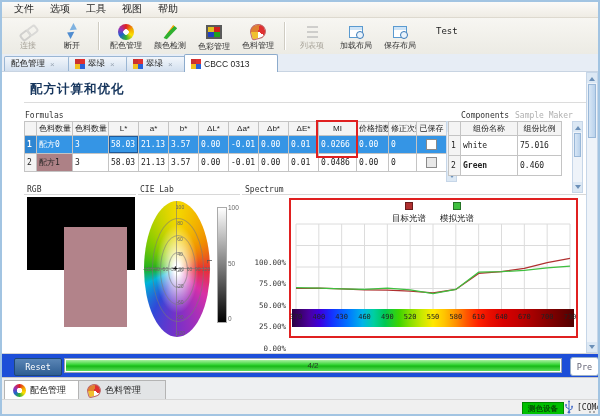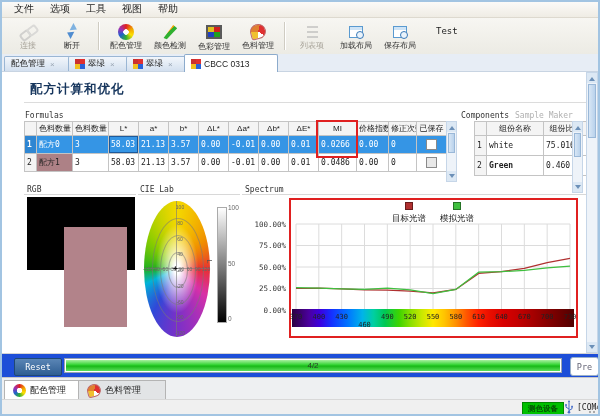--- a/index.html
+++ b/index.html
@@ -83,21 +83,21 @@
   #cie-cross{position:absolute;left:171px;top:262px;font-size:8px;color:#111;font-weight:bold;}
   #lbar{position:absolute;left:215px;top:205px;width:8px;height:114px;background:linear-gradient(#fff,#000);border:1px solid #aaa;}
   .lbar-tick{position:absolute;font-size:6.5px;color:#666;}
   #lbar-label{position:absolute;left:206px;top:256px;font-size:7px;color:#555;transform:rotate(90deg);}
   
   #spec-redbox{position:absolute;left:287px;top:196px;width:289px;height:140px;border:2px solid #e02020;box-sizing:border-box;z-index:5;}
   #mi-redbox{position:absolute;left:314px;top:118px;width:42px;height:38px;border:2px solid #e02020;box-sizing:border-box;z-index:5;}
   #legend{position:absolute;left:290px;top:200px;width:282px;display:flex;justify-content:center;gap:14px;font-size:8.5px;}
   .leg-item{display:flex;align-items:center;gap:3px;flex-direction:column;}
   .leg-sq{width:6px;height:6px;border:1px solid rgba(0,0,0,.4);}
-  .ylab{position:absolute;width:44px;text-align:right;font-size:7.5px;color:#333;font-family:"DejaVu Sans Mono",monospace;}
+  .ylab{position:absolute;width:44px;text-align:right;font-size:7.5px;color:#333;font-family:"DejaVu Sans Mono",monospace;margin-top:38px;}
   .xlab{position:absolute;top:311px;font-size:7px;color:#222;transform:translateX(-50%);font-family:"DejaVu Sans Mono",monospace;z-index:6;}
   #colorbar{position:absolute;left:290px;top:307px;width:282px;height:18px;
     background:linear-gradient(to right,#2b0040 0%,#4b009e 6%,#3a00e0 10%,#1530ff 14%,#0077ff 20%,#00b4e8 25%,#00cfa0 29%,#00c853 33%,#3ed400 38%,#8adf00 42%,#c8e800 46%,#ffe800 50%,#ffc400 54%,#ff9100 58%,#ff5500 62%,#ff2200 66%,#ea0f00 70%,#d80000 75%,#c40000 80%,#a80000 85%,#8a0000 90%,#6e0000 95%,#520000 100%);}
   
   #progress-row{position:absolute;left:0;top:351px;right:0;height:24px;background:#1d4ed8;border-top:1px solid #d4d4d4;}
   #reset-btn{position:absolute;left:12px;top:4px;width:46px;height:16px;background:linear-gradient(#5a85b5,#2e5e92);
     border:1px solid #1f4875;border-radius:2px;color:#fff;font-size:8.5px;display:flex;align-items:center;justify-content:center;font-family:"DejaVu Sans Mono",monospace;}
   #progress-track{position:absolute;left:62px;top:4px;width:498px;height:15px;border:1px solid #9aa4ae;background:#fff;box-sizing:border-box;}
   #progress-fill{position:absolute;left:1px;top:1px;bottom:1px;width:494px;background:linear-gradient(#a8f0a0,#30d330 45%,#18b818 55%,#5ae05a);}
   #progress-text{position:absolute;left:0;right:0;top:2px;text-align:center;font-size:8px;color:#2a3a2a;}
@@ -277,21 +277,21 @@
       </div>
     <div class="thumb" style="top:11px;height:18px;"></div>
     <div class="ar dn">
         <div class="tri-dn"></div>
       </div>
   </div>
   <div id="mi-redbox"></div>
 
   <div class="abs grp-label" style="left:459px;top:109px;">Components</div>
   <div class="abs grp-label" style="left:513px;top:109px;color:#b0b0b0;">Sample Maker</div>
-  <table class="grid abs" style="left:472px;top:119px;width:113px;padding-left:36px;" id="components-table">
+  <table class="grid abs" style="left:446px;top:119px;width:113px;padding-left:36px;" id="components-table">
     <colgroup>
         <col style="width:12px">
         <col style="width:57px">
         <col style="width:44px">
       </colgroup>
     <thead>
         <tr>
           <th class="idx"></th>
           <th>组份名称</th>
           <th>组份比例</th>
@@ -399,21 +399,21 @@
   <div id="colorbar"></div>
   <div id="axis-labels">
       <div class="ylab" style="left: 240px; top: 303.5px;">0.00%</div>
       <div class="ylab" style="left: 240px; top: 282px;">25.00%</div>
       <div class="ylab" style="left: 240px; top: 260.5px;">50.00%</div>
       <div class="ylab" style="left: 240px; top: 239px;">75.00%</div>
       <div class="ylab" style="left: 240px; top: 217.5px;">100.00%</div>
       <div class="xlab" style="left: 294px;">370</div>
       <div class="xlab" style="left: 316.833px;">400</div>
       <div class="xlab" style="left: 339.667px;">430</div>
-      <div class="xlab" style="left: 362.5px; margin-top: 8px;">460</div>
+      <div class="xlab" style="left: 362.5px;">460</div>
       <div class="xlab" style="left: 385.333px;">490</div>
       <div class="xlab" style="left: 408.167px;">520</div>
       <div class="xlab" style="left: 431px;">550</div>
       <div class="xlab" style="left: 453.833px;">580</div>
       <div class="xlab" style="left: 476.667px;">610</div>
       <div class="xlab" style="left: 499.5px;">640</div>
       <div class="xlab" style="left: 522.333px;">670</div>
       <div class="xlab" style="left: 545.167px;">700</div>
       <div class="xlab" style="left: 568px;">730</div>
     </div>

